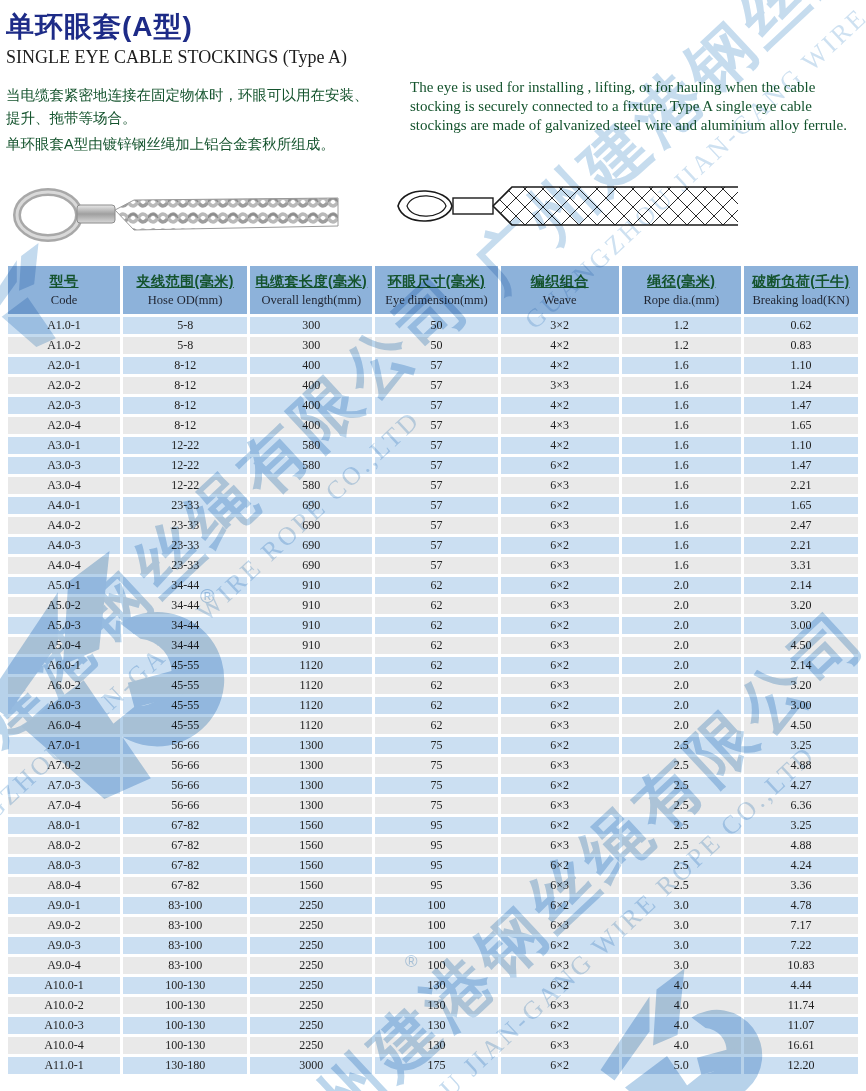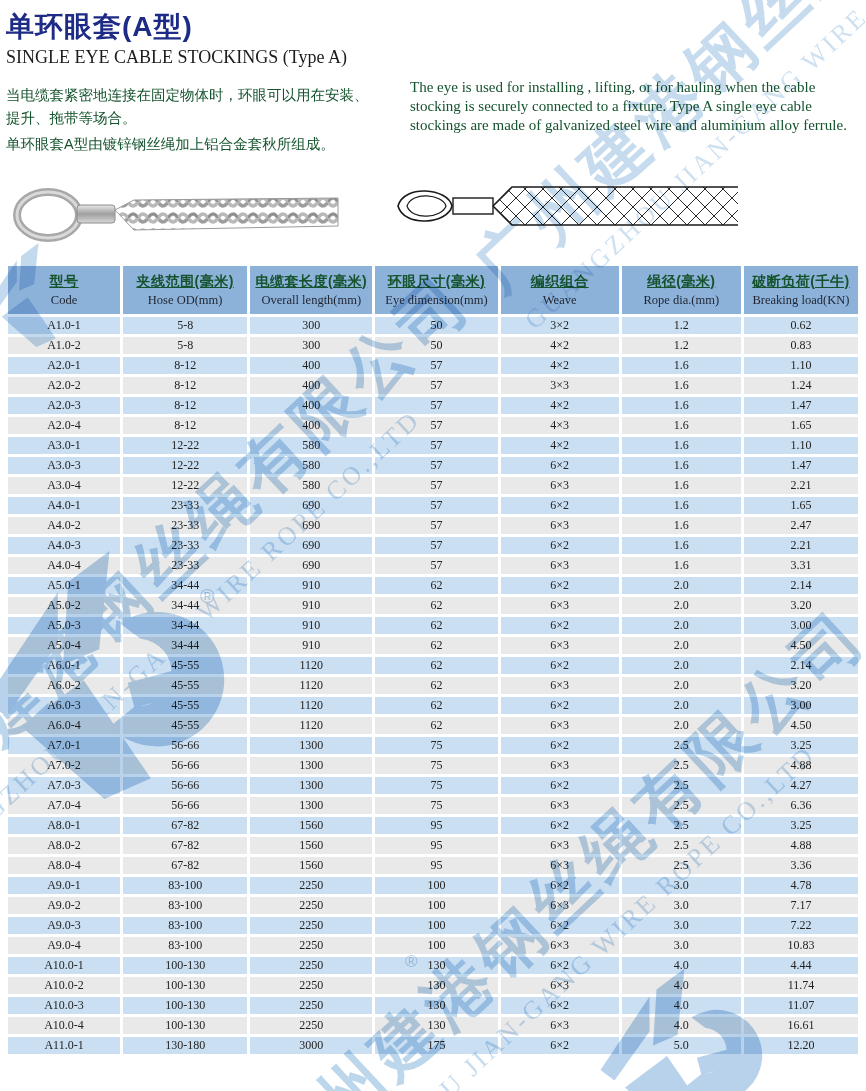--- a/index.html
+++ b/index.html
@@ -386,20 +386,29 @@
         <td>3.25</td>
       </tr>
       <tr class="even">
         <td>A8.0-2</td>
         <td>67-82</td>
         <td>1560</td>
         <td>95</td>
         <td>6×3</td>
         <td>2.5</td>
         <td>4.88</td>
+      </tr>
+      <tr class="odd">
+        <td>A8.0-3</td>
+        <td>67-82</td>
+        <td>1560</td>
+        <td>95</td>
+        <td>6×2</td>
+        <td>2.5</td>
+        <td>4.24</td>
       </tr>
       <tr class="even">
         <td>A8.0-4</td>
         <td>67-82</td>
         <td>1560</td>
         <td>95</td>
         <td>6×3</td>
         <td>2.5</td>
         <td>3.36</td>
       </tr>

